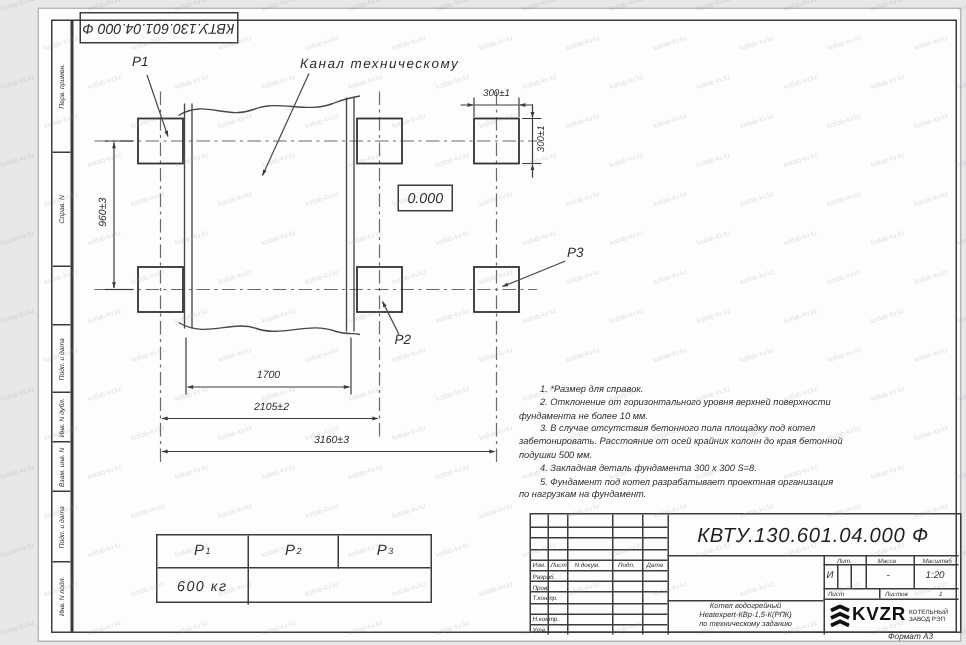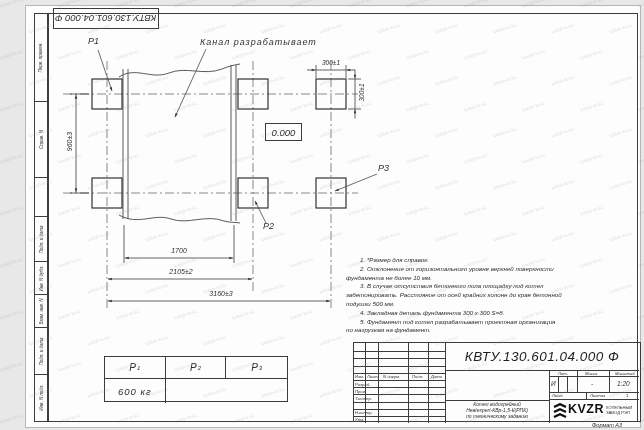--- a/index.html
+++ b/index.html
@@ -141,21 +141,21 @@
 
     <g stroke="#474747" stroke-width="0.8" fill="none">
       <path d="M72,44 L86,85" marker-end="url(#arw)"></path>
       <path d="M180,43 L149,111" marker-end="url(#arw)"></path>
       <path d="M240,217 L229,195" marker-end="url(#arw)"></path>
       <path d="M351,168 L309,185" marker-end="url(#arw)"></path>
     </g>
   </svg>
 
   <div class="dtext" style="left:62px;top:30px;font-size:9px;">P1</div>
-  <div class="dtext" style="left:174px;top:31px;font-size:9px;letter-spacing:1px;">Канал разрабатывает</div>
+  <div class="dtext" style="left:174px;top:31px;font-size:9px;letter-spacing:1px;">Канал техническому</div>
   <div class="dtext" style="left:237px;top:215px;font-size:9px;">P2</div>
   <div class="dtext" style="left:352px;top:157px;font-size:9px;">P3</div>
   <div class="levelbox">0.000</div>
 
   <div class="dimt rot90" style="left:19px;top:132px;width:48px;">960±3</div>
   <div class="dimt" style="left:281px;top:53px;width:48px;font-size:6.5px;">300±1</div>
   <div class="dimt rot90" style="left:311px;top:83px;width:48px;font-size:6.5px;">300±1</div>
   <div class="dimt" style="left:123px;top:241px;width:60px;">1700</div>
   <div class="dimt" style="left:125px;top:262px;width:60px;">2105±2</div>
   <div class="dimt" style="left:165px;top:284px;width:60px;">3160±3</div>

